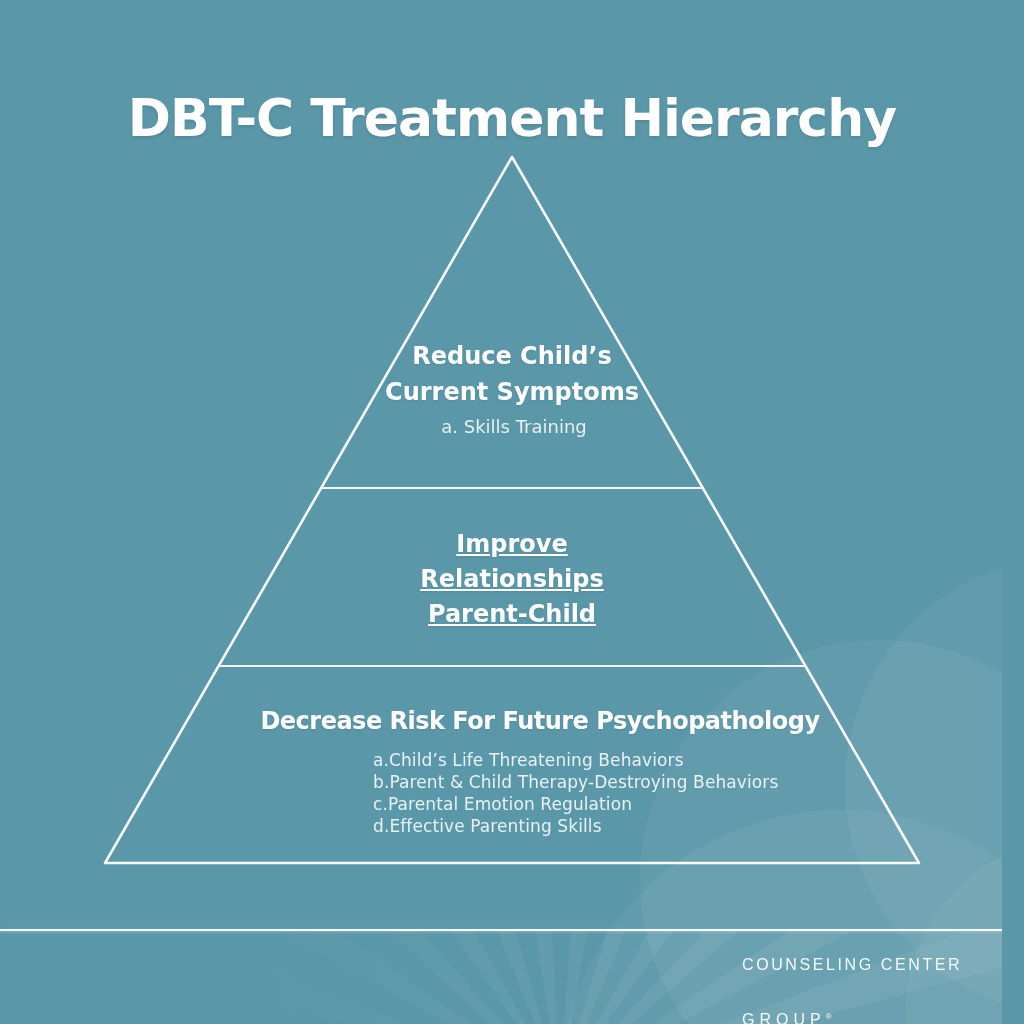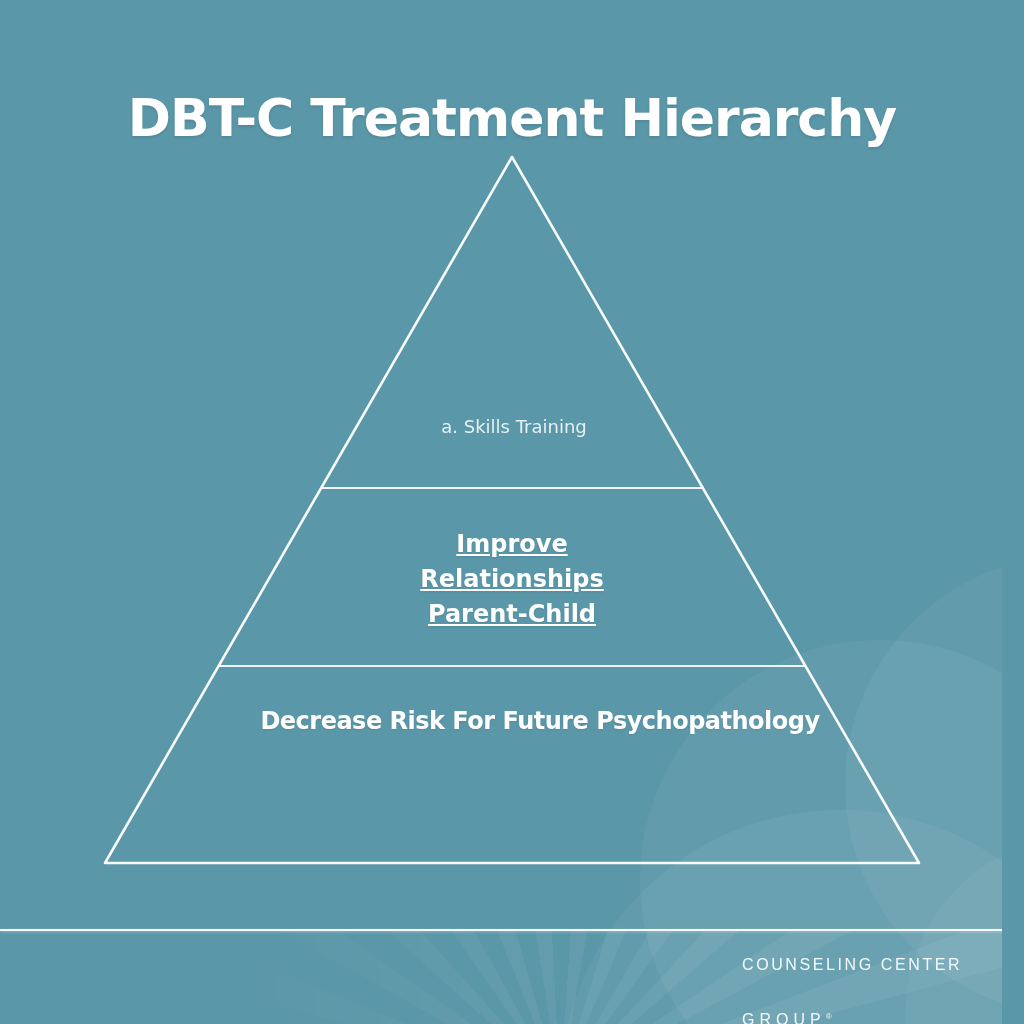--- a/index.html
+++ b/index.html
@@ -103,30 +103,38 @@
 
   <div class="title">DBT-C Treatment Hierarchy</div>
 
   <svg class="pyramid-svg" viewBox="0 0 1024 1024" aria-hidden="true">
     <polygon points="512,157 919,863 105,863" fill="none" stroke="#ffffff" stroke-opacity="0.96" stroke-width="2.6" stroke-linejoin="round"></polygon>
     <line x1="321" y1="488" x2="703" y2="488" stroke="#ffffff" stroke-opacity="0.9" stroke-width="2.2"></line>
     <line x1="219" y1="666" x2="805" y2="666" stroke="#ffffff" stroke-opacity="0.9" stroke-width="2.2"></line>
   </svg>
 
   <div class="lv-heading lv1-heading">
+    <span class="hl">Reduce Child’s</span>
+    <span class="hl">Current Symptoms</span>
   </div>
   <div class="lv1-sub">a. Skills Training</div>
 
   <div class="lv-heading lv2-heading">
     <span class="hl">Improve</span>
     <span class="hl">Relationships</span>
     <span class="hl">Parent-Child</span>
   </div>
 
   <div class="lv-heading lv3-heading">Decrease Risk For Future Psychopathology</div>
+  <div class="lv3-list">
+    <div>a.Child’s Life Threatening Behaviors</div>
+    <div>b.Parent &amp; Child Therapy-Destroying Behaviors</div>
+    <div>c.Parental Emotion Regulation</div>
+    <div>d.Effective Parenting Skills</div>
+  </div>
 
   <div class="footer-sep"></div>
   <div class="footer">
     <div class="footer-rays"></div>
     <div class="brand">
       <span class="brand-line1">COUNSELING CENTER</span>
       <span class="brand-line2"><span>GROUP</span><sup>®</sup></span>
     </div>
   </div>
 

